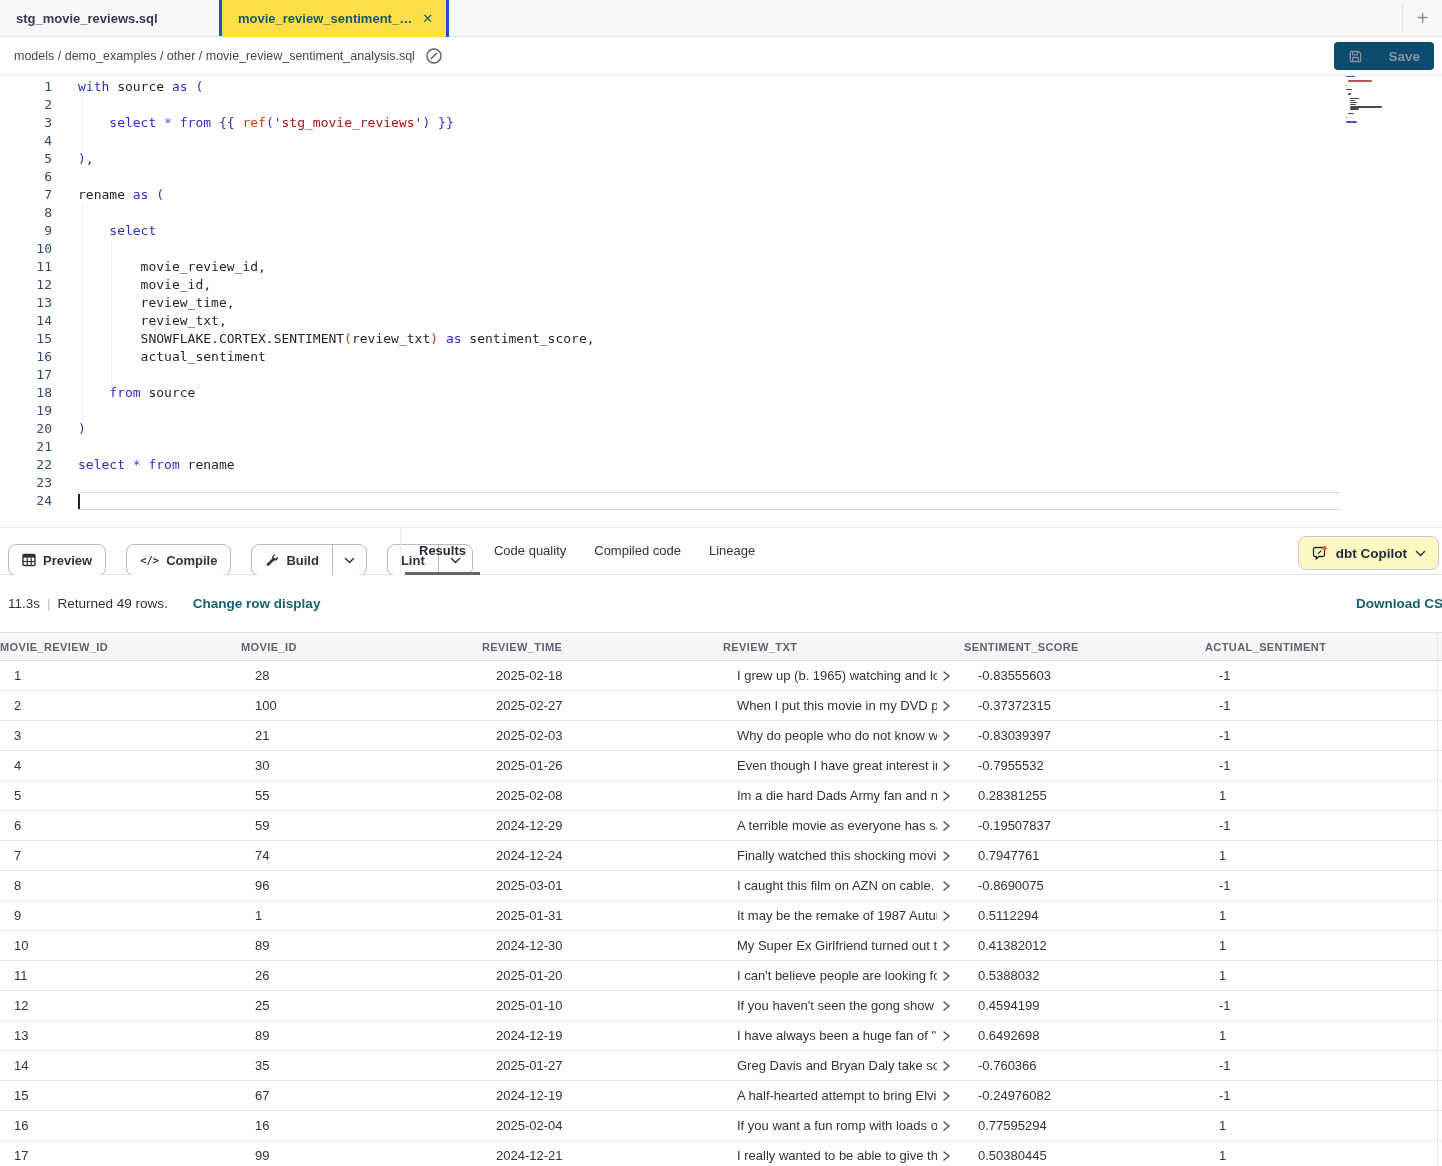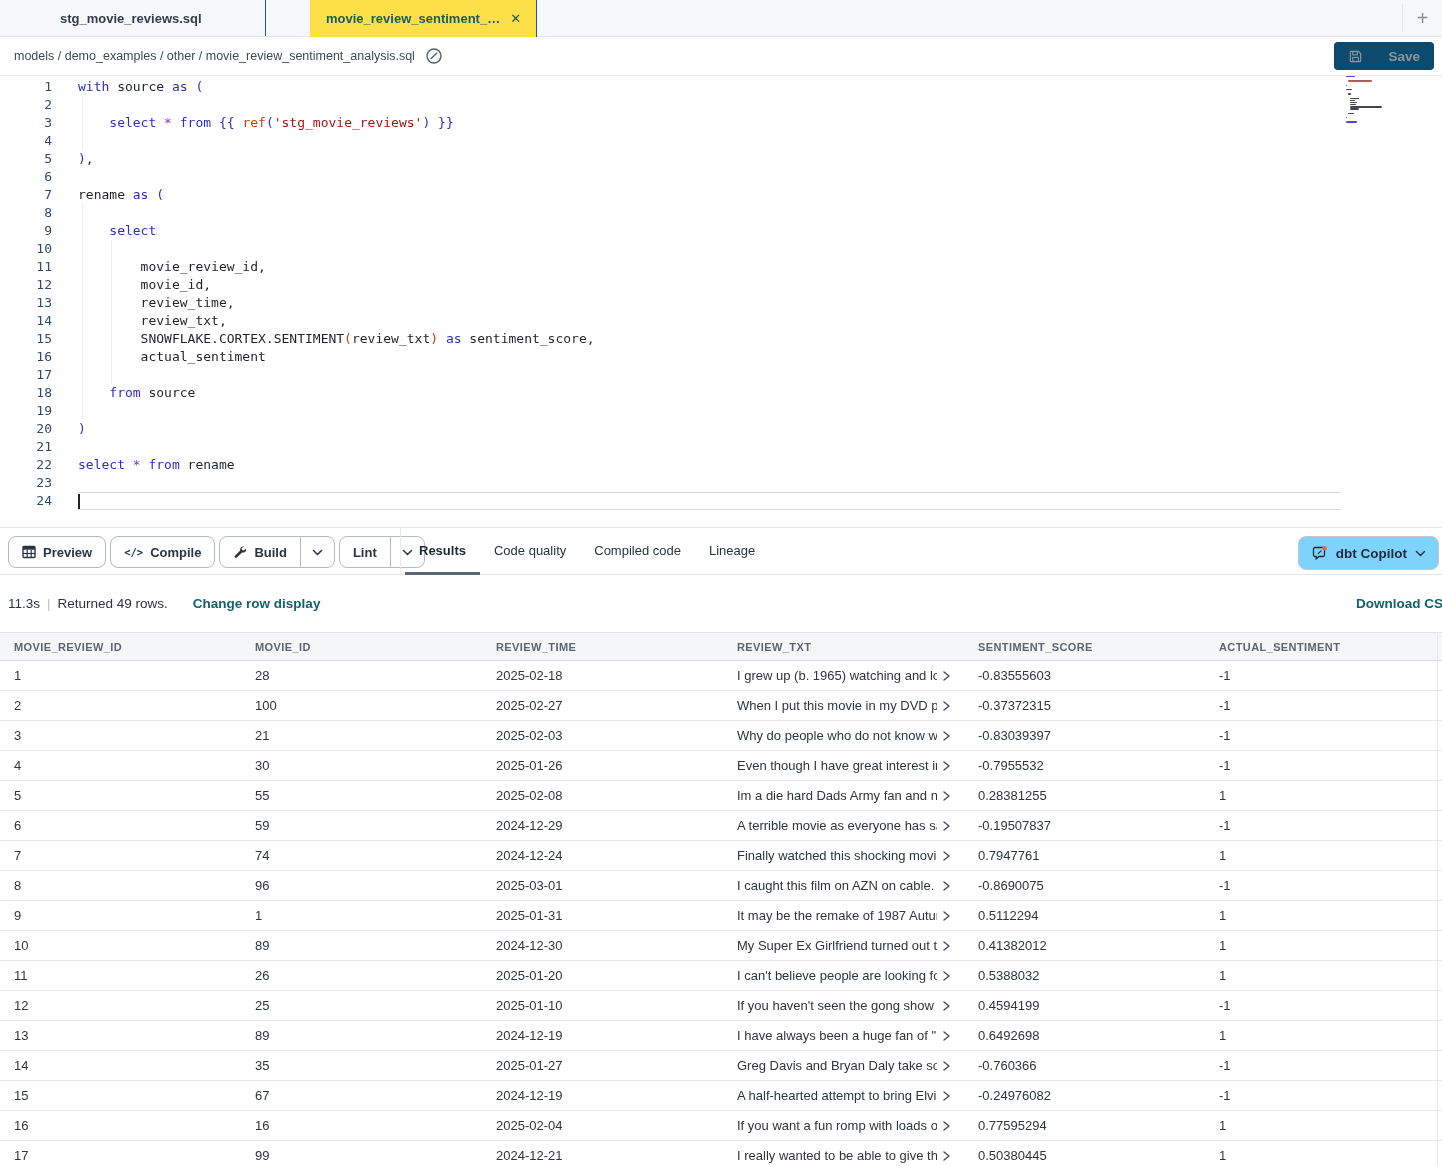--- a/index.html
+++ b/index.html
@@ -3,21 +3,21 @@
 <meta charset="utf-8">
 <style>
   * { margin:0; padding:0; box-sizing:border-box; }
   html,body { width:1442px; height:1166px; overflow:hidden; background:#fff;
     font-family:"Liberation Sans", sans-serif; color:#2b3440; }
 
   
   .tabbar { position:absolute; top:0; left:0; width:1442px; height:37px;
     background:#f7f8f9; border-bottom:1px solid #e3e6e9; display:flex; align-items:stretch; }
   .tab { display:flex; align-items:center; padding:0 16px; font-size:13px; font-weight:700;
-    border-right:1px solid #1d4ed8; color:#333c48; cursor:pointer;margin-left:44px; }
+    border-right:3px solid #1d4ed8; color:#333c48; cursor:pointer; }
   .tab.t1 { width:222px; }
   .tab.active { background:#fde047; color:#195a66; height:37px; position:relative; z-index:2; width:227px; }
   .tab-close { margin-left:10px; font-size:13px; color:#195a66; font-weight:400; }
   .tabbar-fill { flex:1; }
   .tabbar-sep { width:1px; background:#e3e6e9; margin:4px 0; }
   .newtab { width:39px; display:flex; align-items:center; justify-content:center;
     font-size:20px; color:#8a9099; font-weight:400; cursor:pointer; }
 
   
   .crumbbar { position:absolute; top:37px; left:0; width:1442px; height:39px; background:#fff;
@@ -40,48 +40,48 @@
   .cursor { position:absolute; left:0; top:1px; width:1.5px; height:15px; background:#1d2329; }
   .tk-kw { color:#2d2dc4; } .tk-pl { color:#1d2329; } .tk-pu { color:#2d2dc4; }
   .tk-fn { color:#c2410c; } .tk-str { color:#a31515; } .tk-st { color:#7a3db8; }
   .indent-guide { position:absolute; width:1px; background:#ebedf0; }
   .minimap { position:absolute; top:0; left:1330px; width:67px; height:52px; }
   .mm-bar { position:absolute; height:1.4px; border-radius:1px; }
 
   
   .toolbar { position:absolute; top:527px; left:0; width:1442px; height:48px; background:#fff;
     border-top:1px solid #e8eaed; border-bottom:1px solid #e3e6e9; }
-  .btn-row { position:absolute; left:8px; top:0; height:48px; display:flex; align-items:center; gap:4px; }
+  .btn-row { position:absolute; left:8px; top:0; height:48px; display:flex; align-items:flex-end; gap:20px; }
   .tb-btn { height:32px; border:1px solid #b4bac1; border-radius:8px; background:#fff;
     display:flex; align-items:center; font-size:13px; font-weight:600; color:#2b3440; cursor:pointer; }
   .tb-btn .seg { display:flex; align-items:center; gap:7px; padding:0 13px; height:100%; }
   .tb-btn .seg.chev { padding:0 11px; border-left:1px solid #b4bac1; }
   .tb-divider { position:absolute; left:400px; top:0; width:1px; height:47px; background:#e8eaed; }
   .result-tabs { position:absolute; left:405px; top:0; height:47px; display:flex; }
   .rtab { height:47px; display:flex; align-items:center; padding:0 14px; font-size:13px;
     color:#2b3440; cursor:pointer; border-bottom:3px solid transparent; }
   .rtab.active { font-weight:700; color:#1f2731; border-bottom-color:#5c6774; }
   .copilot-btn { position:absolute; right:3px; top:8px; height:32px; border:1px solid #c3c8ce;
-    border-radius:8px; background:#7dd3fc; display:flex; align-items:center; gap:8px; padding:16px 12px;
+    border-radius:8px; background:#fef9c3; display:flex; align-items:center; gap:8px; padding:16px 12px;
     font-size:13.5px; font-weight:600; color:#1f2a37; cursor:pointer; }
 
   
   .statusrow { position:absolute; top:575px; left:0; width:1442px; height:57px; background:#fff;
     display:flex; align-items:center; padding-left:8px; font-size:13.5px; }
   .status-div { color:#b9bfc6; margin:0 7px; }
   .link { color:#15616d; font-weight:600; cursor:pointer; }
   .change-rows { margin-left:25px; }
   .download { position:absolute; right:-10px; top:0; height:57px; display:flex; align-items:center; }
 
   
   .rtable { position:absolute; top:632px; left:0; width:1442px; height:534px; background:#fff; overflow:hidden; }
   .thead { display:grid; grid-template-columns:repeat(6,241px); width:1446px; height:29px;
     background:#f5f6f8; border-top:1px solid #dfe2e6; border-bottom:1px solid #d7dbdf; }
   .th { font-size:11px; font-weight:700; letter-spacing:.4px; color:#5d6570;
-    display:flex; align-items:center; padding-left:14px; text-transform:uppercase; }
+    display:flex; align-items:center; text-transform:uppercase; }
   .trow { display:grid; grid-template-columns:repeat(6,241px); width:1446px; height:30px;
     border-bottom:1px solid #e6e9ec; }
   .td { font-size:13px; color:#2e353d; display:flex; align-items:center; padding-left:14px;
     white-space:nowrap; overflow:hidden; }
   .td.txtcell { overflow:visible; }
   .review-text { display:inline-block; width:200px; overflow:hidden; white-space:nowrap; }
   .row-chev { margin-left:4px; display:flex; align-items:center; cursor:pointer; flex:none; }
   .table-right-line { position:absolute; left:1437px; top:632px; width:1px; height:534px; background:#e6e9ec; }
 </style>
 </head>

